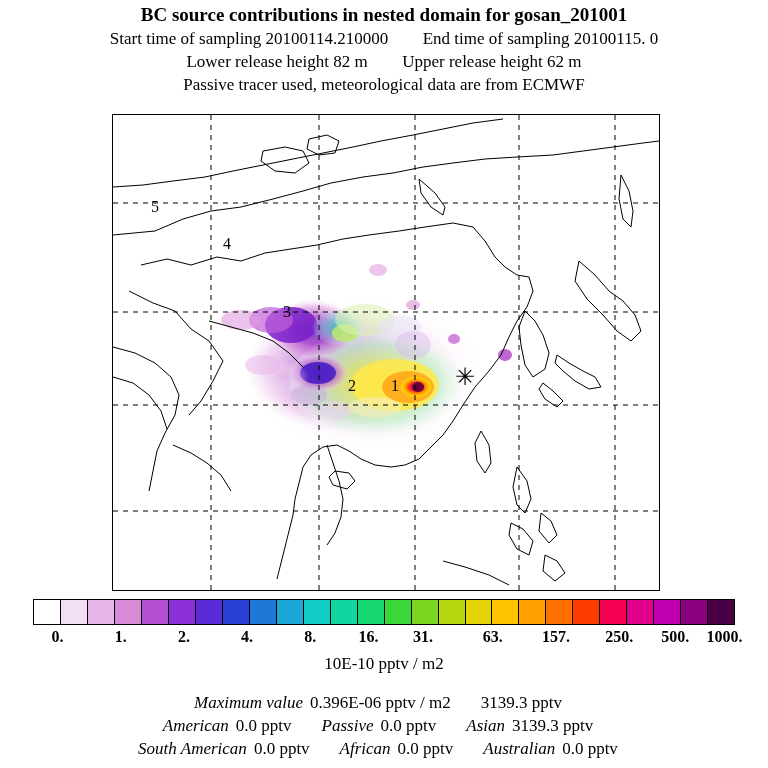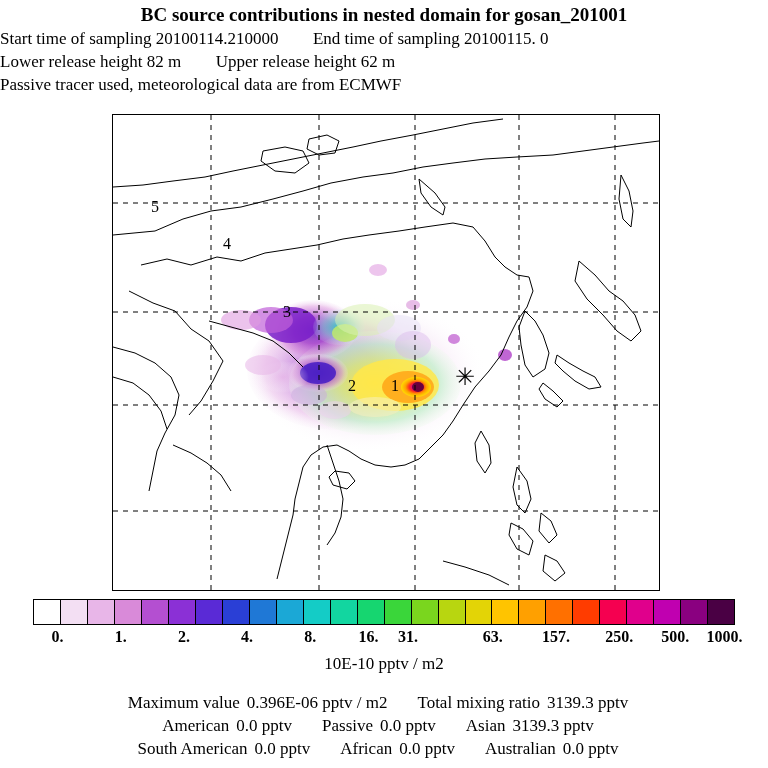--- a/index.html
+++ b/index.html
@@ -13,20 +13,21 @@
   }
   .title{
     font-weight:bold;
     font-size:19px;
     text-align:center;
     margin-top:4px;
     letter-spacing:0px;
   }
   .subline{
     font-size:17px;
+    text-align:center;
     margin-top:3px;
   }
   .sub-gap{display:inline-block;}
   .plot-wrap{
     position:absolute;
     left:112px;top:114px;
     width:548px;height:477px;
     border:1px solid #000;
     box-sizing:border-box;
     overflow:hidden;
@@ -72,21 +73,21 @@
     position:absolute;
     left:0;width:768px;
     font-size:17px;
   }
   .foot-row{
     display:flex;
     justify-content:center;
     align-items:baseline;
     margin-top:3px;
   }
-  .foot-row .lab{margin-right:7px;}
+  .foot-row .lab{margin-right:7px;font-style:italic;}
   .foot-row .val{margin-right:30px;}
   .foot-row .val:last-child{margin-right:12px;}
   .star{
     position:absolute;
     font-size:24px;
     line-height:1;
     color:#000;
   }
 </style>
 </head>
@@ -269,35 +270,34 @@
     <div class="cbar-cell" style="background: rgb(74, 0, 68);"></div>
   </div>
 
 <div class="cbar-ticks" id="cticks">
     <span style="left: 43.57px;">0.</span>
     <span style="left: 106.75px;">1.</span>
     <span style="left: 169.93px;">2.</span>
     <span style="left: 233.11px;">4.</span>
     <span style="left: 296.29px;">8.</span>
     <span style="left: 354.556px;">16.</span>
-    <span style="left: 394px;">31.</span>
+    <span style="left: 409px;">31.</span>
     <span style="left: 478.81px;">63.</span>
     <span style="left: 541.99px;">157.</span>
     <span style="left: 605.17px;">250.</span>
     <span style="left: 661.33px;">500.</span>
     <span style="left: 710.47px;">1000.</span>
   </div>
 
 <div class="cbar-unit">10E-10 pptv / m2</div>
 
 <div class="foot" style="top:690px">
   <div class="foot-row">
     <span class="lab">Maximum value</span>
     <span class="val">0.396E-06 pptv / m2</span>
-    <span class="lab">Total mixing ratio</span>
     <span class="val">3139.3 pptv</span>
   </div>
   <div class="foot-row">
     <span class="lab">American</span>
     <span class="val">0.0 pptv</span>
     <span class="lab">Passive</span>
     <span class="val">0.0 pptv</span>
     <span class="lab">Asian</span>
     <span class="val">3139.3 pptv</span>
   </div>

